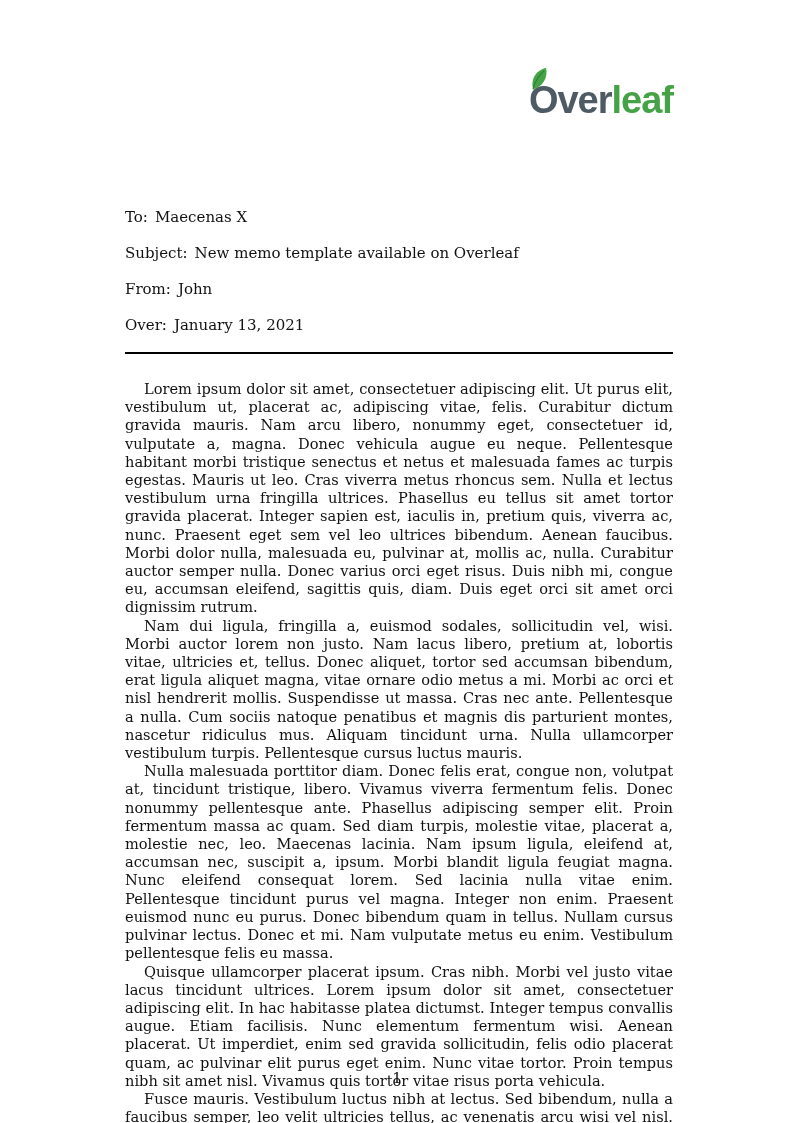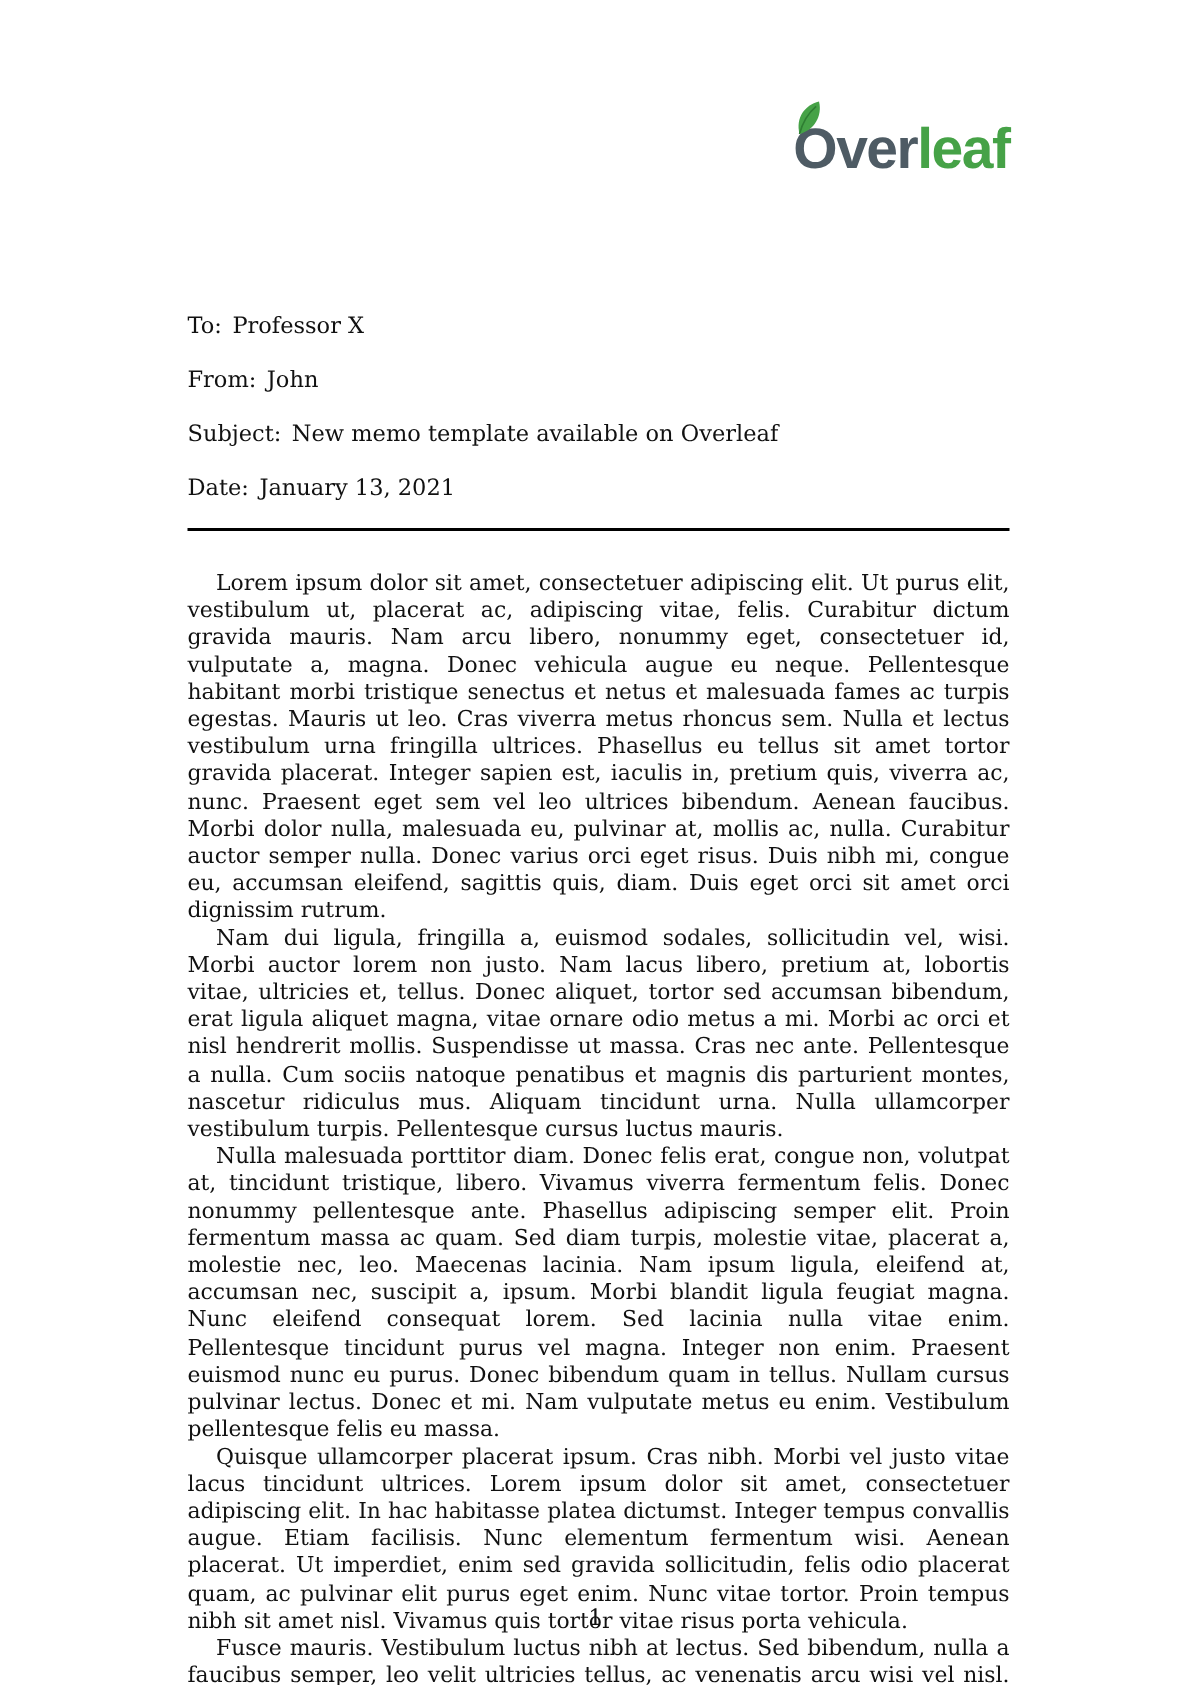--- a/index.html
+++ b/index.html
@@ -94,30 +94,30 @@
           <path d="M1.5 18.5 C1.5 8 9 1.5 18.5 1.5 C18.5 11 11 18.5 1.5 18.5 Z" fill="#46A247"></path>
           <path d="M1.5 18.5 C5 12 10 7 16 4" fill="none" stroke="#2E7D32" stroke-width="1"></path>
         </svg>
       </span>
       <span class="gray">Over</span><span class="green">leaf</span>
     </div>
   </div>
 
   <div class="memo-head">
     <div class="field">
-      <span class="label">To:</span><span class="value">Professor X</span>
+      <span class="label">To:</span><span class="value">Maecenas X</span>
+    </div>
+    <div class="field">
+      <span class="label">Subject:</span><span class="value">New memo template available on Overleaf</span>
     </div>
     <div class="field">
       <span class="label">From:</span><span class="value">John</span>
     </div>
     <div class="field">
-      <span class="label">Subject:</span><span class="value">New memo template available on Overleaf</span>
-    </div>
-    <div class="field">
-      <span class="label">Date:</span><span class="value">January 13, 2021</span>
+      <span class="label">Over:</span><span class="value">January 13, 2021</span>
     </div>
   </div>
 
   <hr class="rule">
 
   <div class="body-text">
     <p>Lorem ipsum dolor sit amet, consectetuer adipiscing elit. Ut purus elit, vestibulum ut, placerat ac, adipiscing vitae, felis. Curabitur dictum gravida mauris. Nam arcu libero, nonummy eget, consectetuer id, vulputate a, magna. Donec vehicula augue eu neque. Pellentesque habitant morbi tristique senectus et netus et malesuada fames ac turpis egestas. Mauris ut leo. Cras viverra metus rhoncus sem. Nulla et lectus vestibulum urna fringilla ultrices. Phasellus eu tellus sit amet tortor gravida placerat. Integer sapien est, iaculis in, pretium quis, viverra ac, nunc. Praesent eget sem vel leo ultrices bibendum. Aenean faucibus. Morbi dolor nulla, malesuada eu, pulvinar at, mollis ac, nulla. Curabitur auctor semper nulla. Donec varius orci eget risus. Duis nibh mi, congue eu, accumsan eleifend, sagittis quis, diam. Duis eget orci sit amet orci dignissim rutrum.</p>
     <p>Nam dui ligula, fringilla a, euismod sodales, sollicitudin vel, wisi. Morbi auctor lorem non justo. Nam lacus libero, pretium at, lobortis vitae, ultricies et, tellus. Donec aliquet, tortor sed accumsan bibendum, erat ligula aliquet magna, vitae ornare odio metus a mi. Morbi ac orci et nisl hendrerit mollis. Suspendisse ut massa. Cras nec ante. Pellentesque a nulla. Cum sociis natoque penatibus et magnis dis parturient montes, nascetur ridiculus mus. Aliquam tincidunt urna. Nulla ullamcorper vestibulum turpis. Pellentesque cursus luctus mauris.</p>
     <p>Nulla malesuada porttitor diam. Donec felis erat, congue non, volutpat at, tincidunt tristique, libero. Vivamus viverra fermentum felis. Donec nonummy pellentesque ante. Phasellus adipiscing semper elit. Proin fermentum massa ac quam. Sed diam turpis, molestie vitae, placerat a, molestie nec, leo. Maecenas lacinia. Nam ipsum ligula, eleifend at, accumsan nec, suscipit a, ipsum. Morbi blandit ligula feugiat magna. Nunc eleifend consequat lorem. Sed lacinia nulla vitae enim. Pellentesque tincidunt purus vel magna. Integer non enim. Praesent euismod nunc eu purus. Donec bibendum quam in tellus. Nullam cursus pulvinar lectus. Donec et mi. Nam vulputate metus eu enim. Vestibulum pellentesque felis eu massa.</p>
     <p>Quisque ullamcorper placerat ipsum. Cras nibh. Morbi vel justo vitae lacus tincidunt ultrices. Lorem ipsum dolor sit amet, consectetuer adipiscing elit. In hac habitasse platea dictumst. Integer tempus convallis augue. Etiam facilisis. Nunc elementum fermentum wisi. Aenean placerat. Ut imperdiet, enim sed gravida sollicitudin, felis odio placerat quam, ac pulvinar elit purus eget enim. Nunc vitae tortor. Proin tempus nibh sit amet nisl. Vivamus quis tortor vitae risus porta vehicula.</p>

